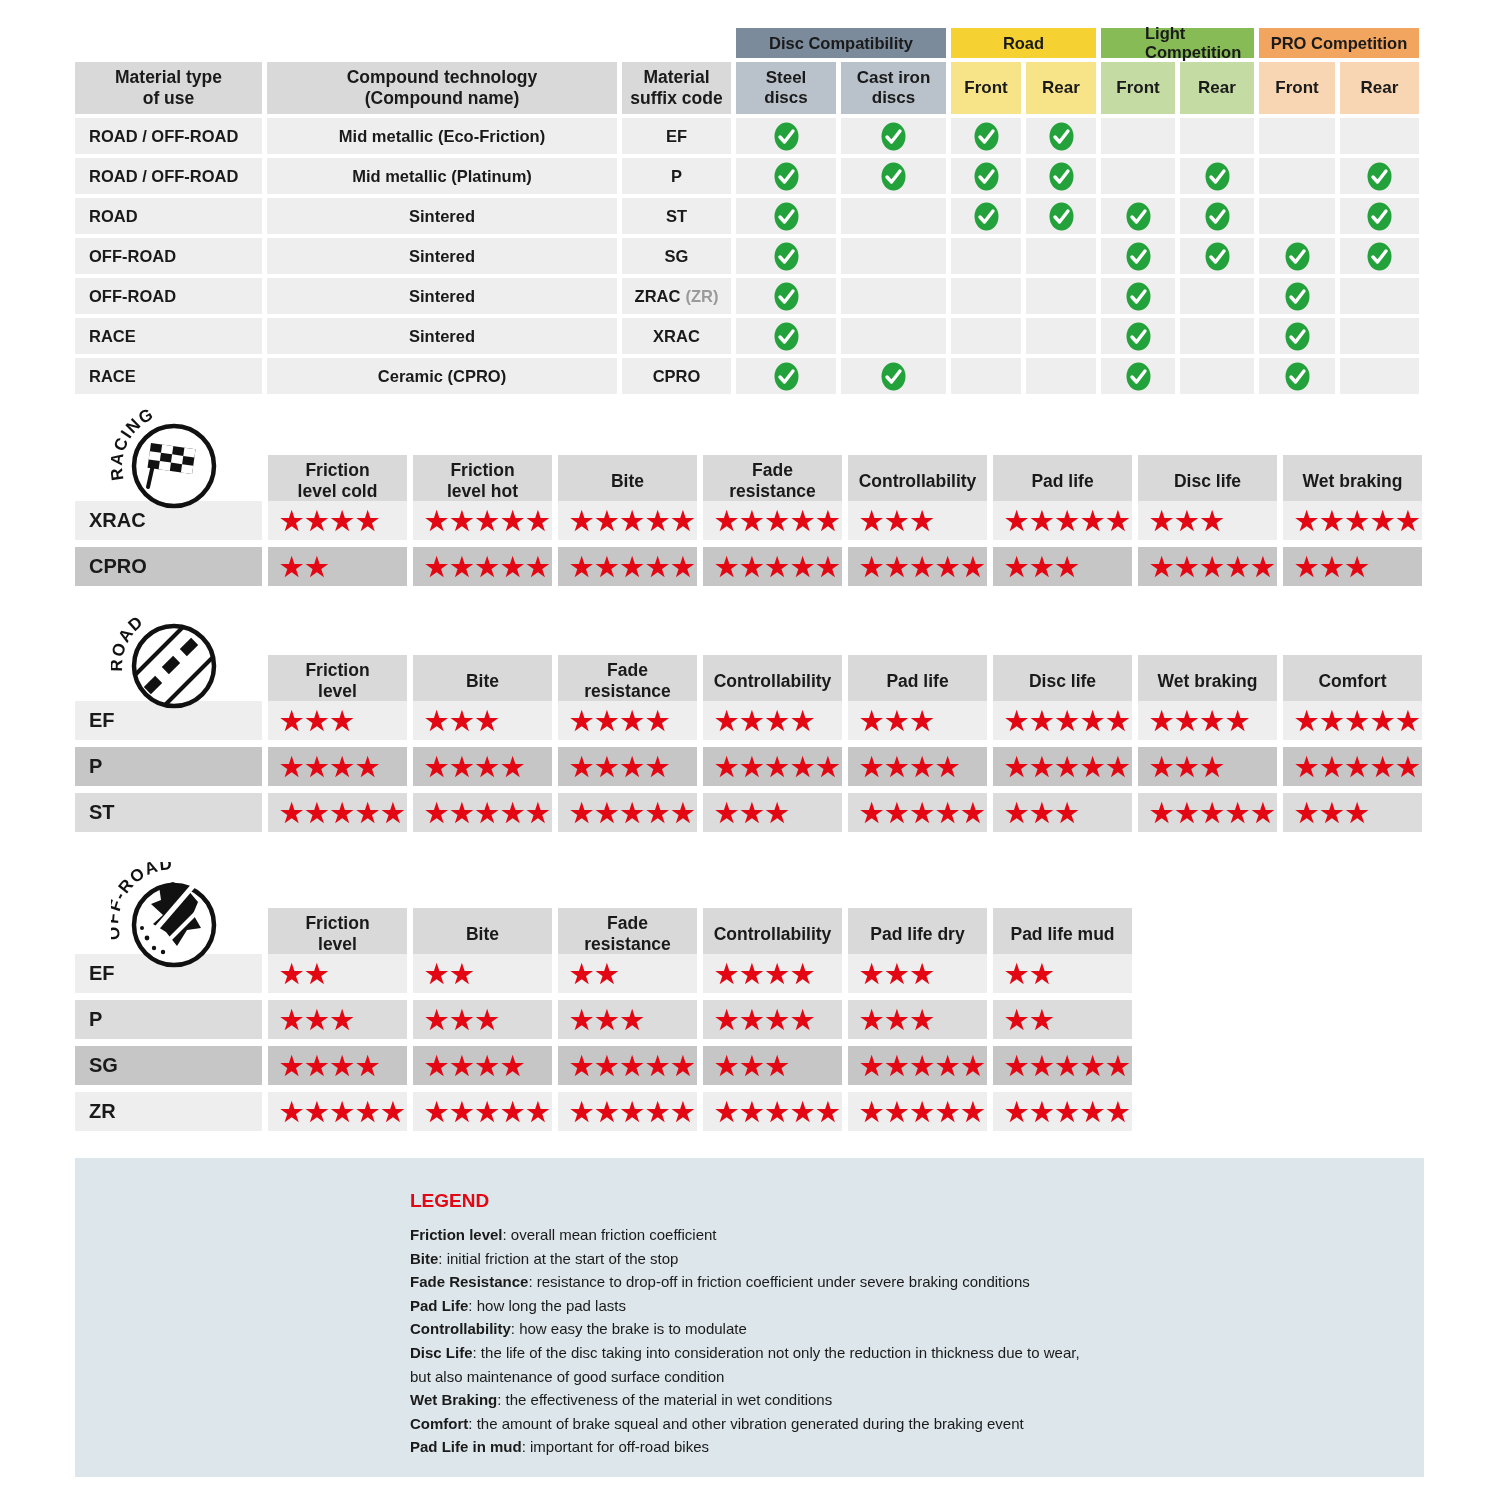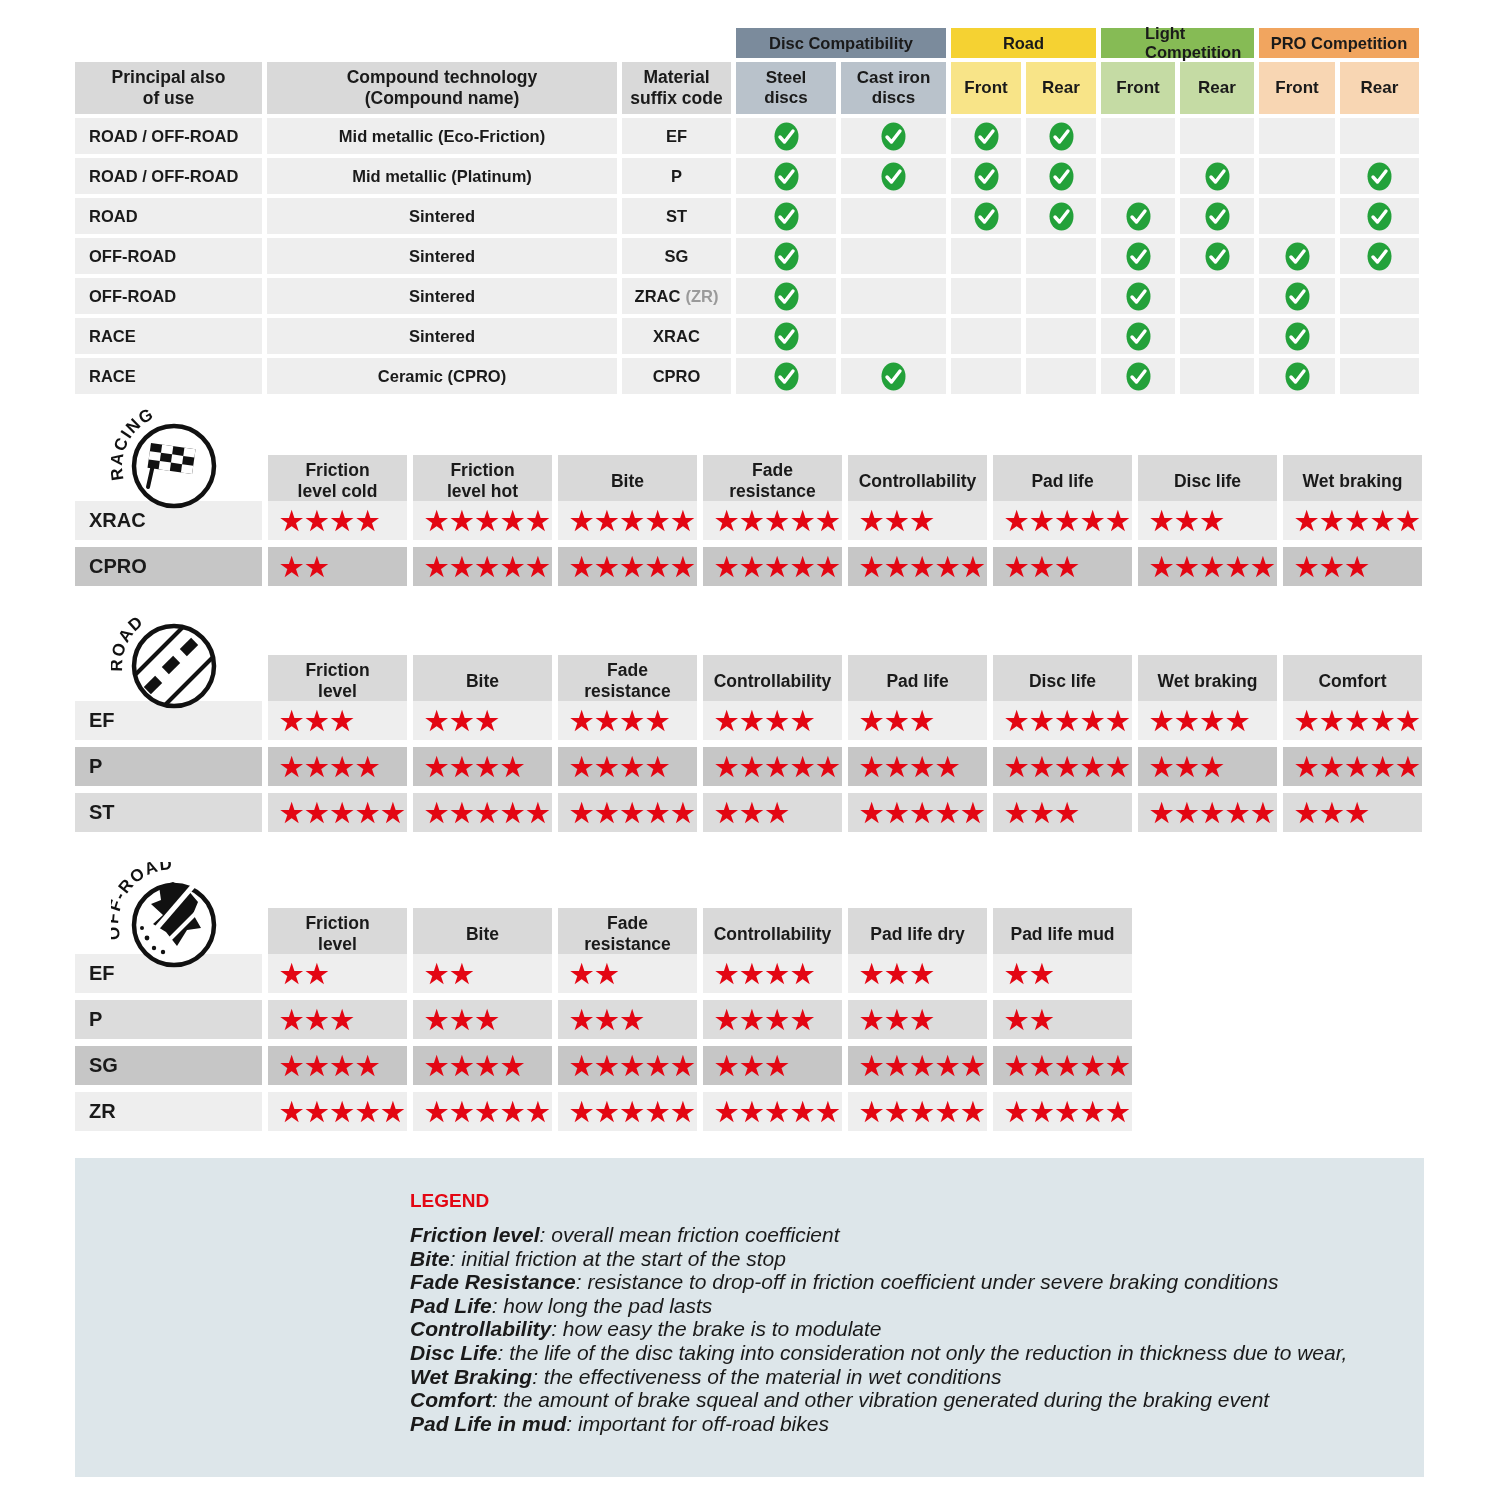--- a/index.html
+++ b/index.html
@@ -38,35 +38,35 @@
   .stars{justify-content:flex-start;padding-left:12px;color:var(--red);
       font-size:26px;letter-spacing:2px;line-height:1;}
   .sec-icon{position:absolute;left:36px;top:-52px;}
   #sec-offroad .sec-icon{top:-46px;}
   .icon-label{font-weight:700;font-size:17px;letter-spacing:1.5px;fill:#111;}
 
   
   #legend{position:absolute;left:75px;top:1158px;width:1350px;height:319px;background:var(--legendbg);}
   #legend-inner{padding:32px 40px 0 335px;}
   #legend-title{color:var(--red);font-weight:700;font-size:19px;margin-bottom:11px;}
-  .lline{font-size:21px;line-height:23.6px;font-style:italic;}
+  .lline{font-size:15px;line-height:23.6px;}
   .lline b{font-weight:700;}
 </style>
 </head>
 <body>
 
 <div id="page">
 
   <div id="top-table">
       <div class="spacer3" style="grid-column: 1 / span 3;"></div>
       <div class="ghead" style="grid-column: span 2; background: rgb(123, 139, 156);">Disc Compatibility</div>
       <div class="ghead" style="grid-column: span 2; background: rgb(245, 210, 50);">Road</div>
       <div class="ghead" style="grid-column: span 2; background: rgb(134, 187, 85); padding-left: 44px;">Light Competition</div>
       <div class="ghead" style="grid-column: span 2; background: rgb(241, 165, 95);">PRO Competition</div>
-      <div class="th pre">Principal also
+      <div class="th pre">Material type
 of use</div>
       <div class="th pre">Compound technology
 (Compound name)</div>
       <div class="th pre">Material
 suffix code</div>
       <div class="subth pre" style="background: rgb(185, 194, 203);">Steel
 discs</div>
       <div class="subth pre" style="background: rgb(185, 194, 203);">Cast iron
 discs</div>
       <div class="subth pre" style="background: rgb(248, 228, 136);">Front</div>
@@ -488,20 +488,21 @@
   <div id="legend">
     <div id="legend-inner">
       <div id="legend-title">LEGEND</div>
       <div id="legend-items">
           <div class="lline"><b>Friction level</b><span>: overall mean friction coefficient</span></div>
           <div class="lline"><b>Bite</b><span>: initial friction at the start of the stop</span></div>
           <div class="lline"><b>Fade Resistance</b><span>: resistance to drop-off in friction coefficient under severe braking conditions</span></div>
           <div class="lline"><b>Pad Life</b><span>: how long the pad lasts</span></div>
           <div class="lline"><b>Controllability</b><span>: how easy the brake is to modulate</span></div>
           <div class="lline"><b>Disc Life</b><span>: the life of the disc taking into consideration not only the reduction in thickness due to wear,</span></div>
+          <div class="lline"><span>but also maintenance of good surface condition</span></div>
           <div class="lline"><b>Wet Braking</b><span>: the effectiveness of the material in wet conditions</span></div>
           <div class="lline"><b>Comfort</b><span>: the amount of brake squeal and other vibration generated during the braking event</span></div>
           <div class="lline"><b>Pad Life in mud</b><span>: important for off-road bikes</span></div>
         </div>
     </div>
   </div>
 
 </div>
 
 </body></html>

